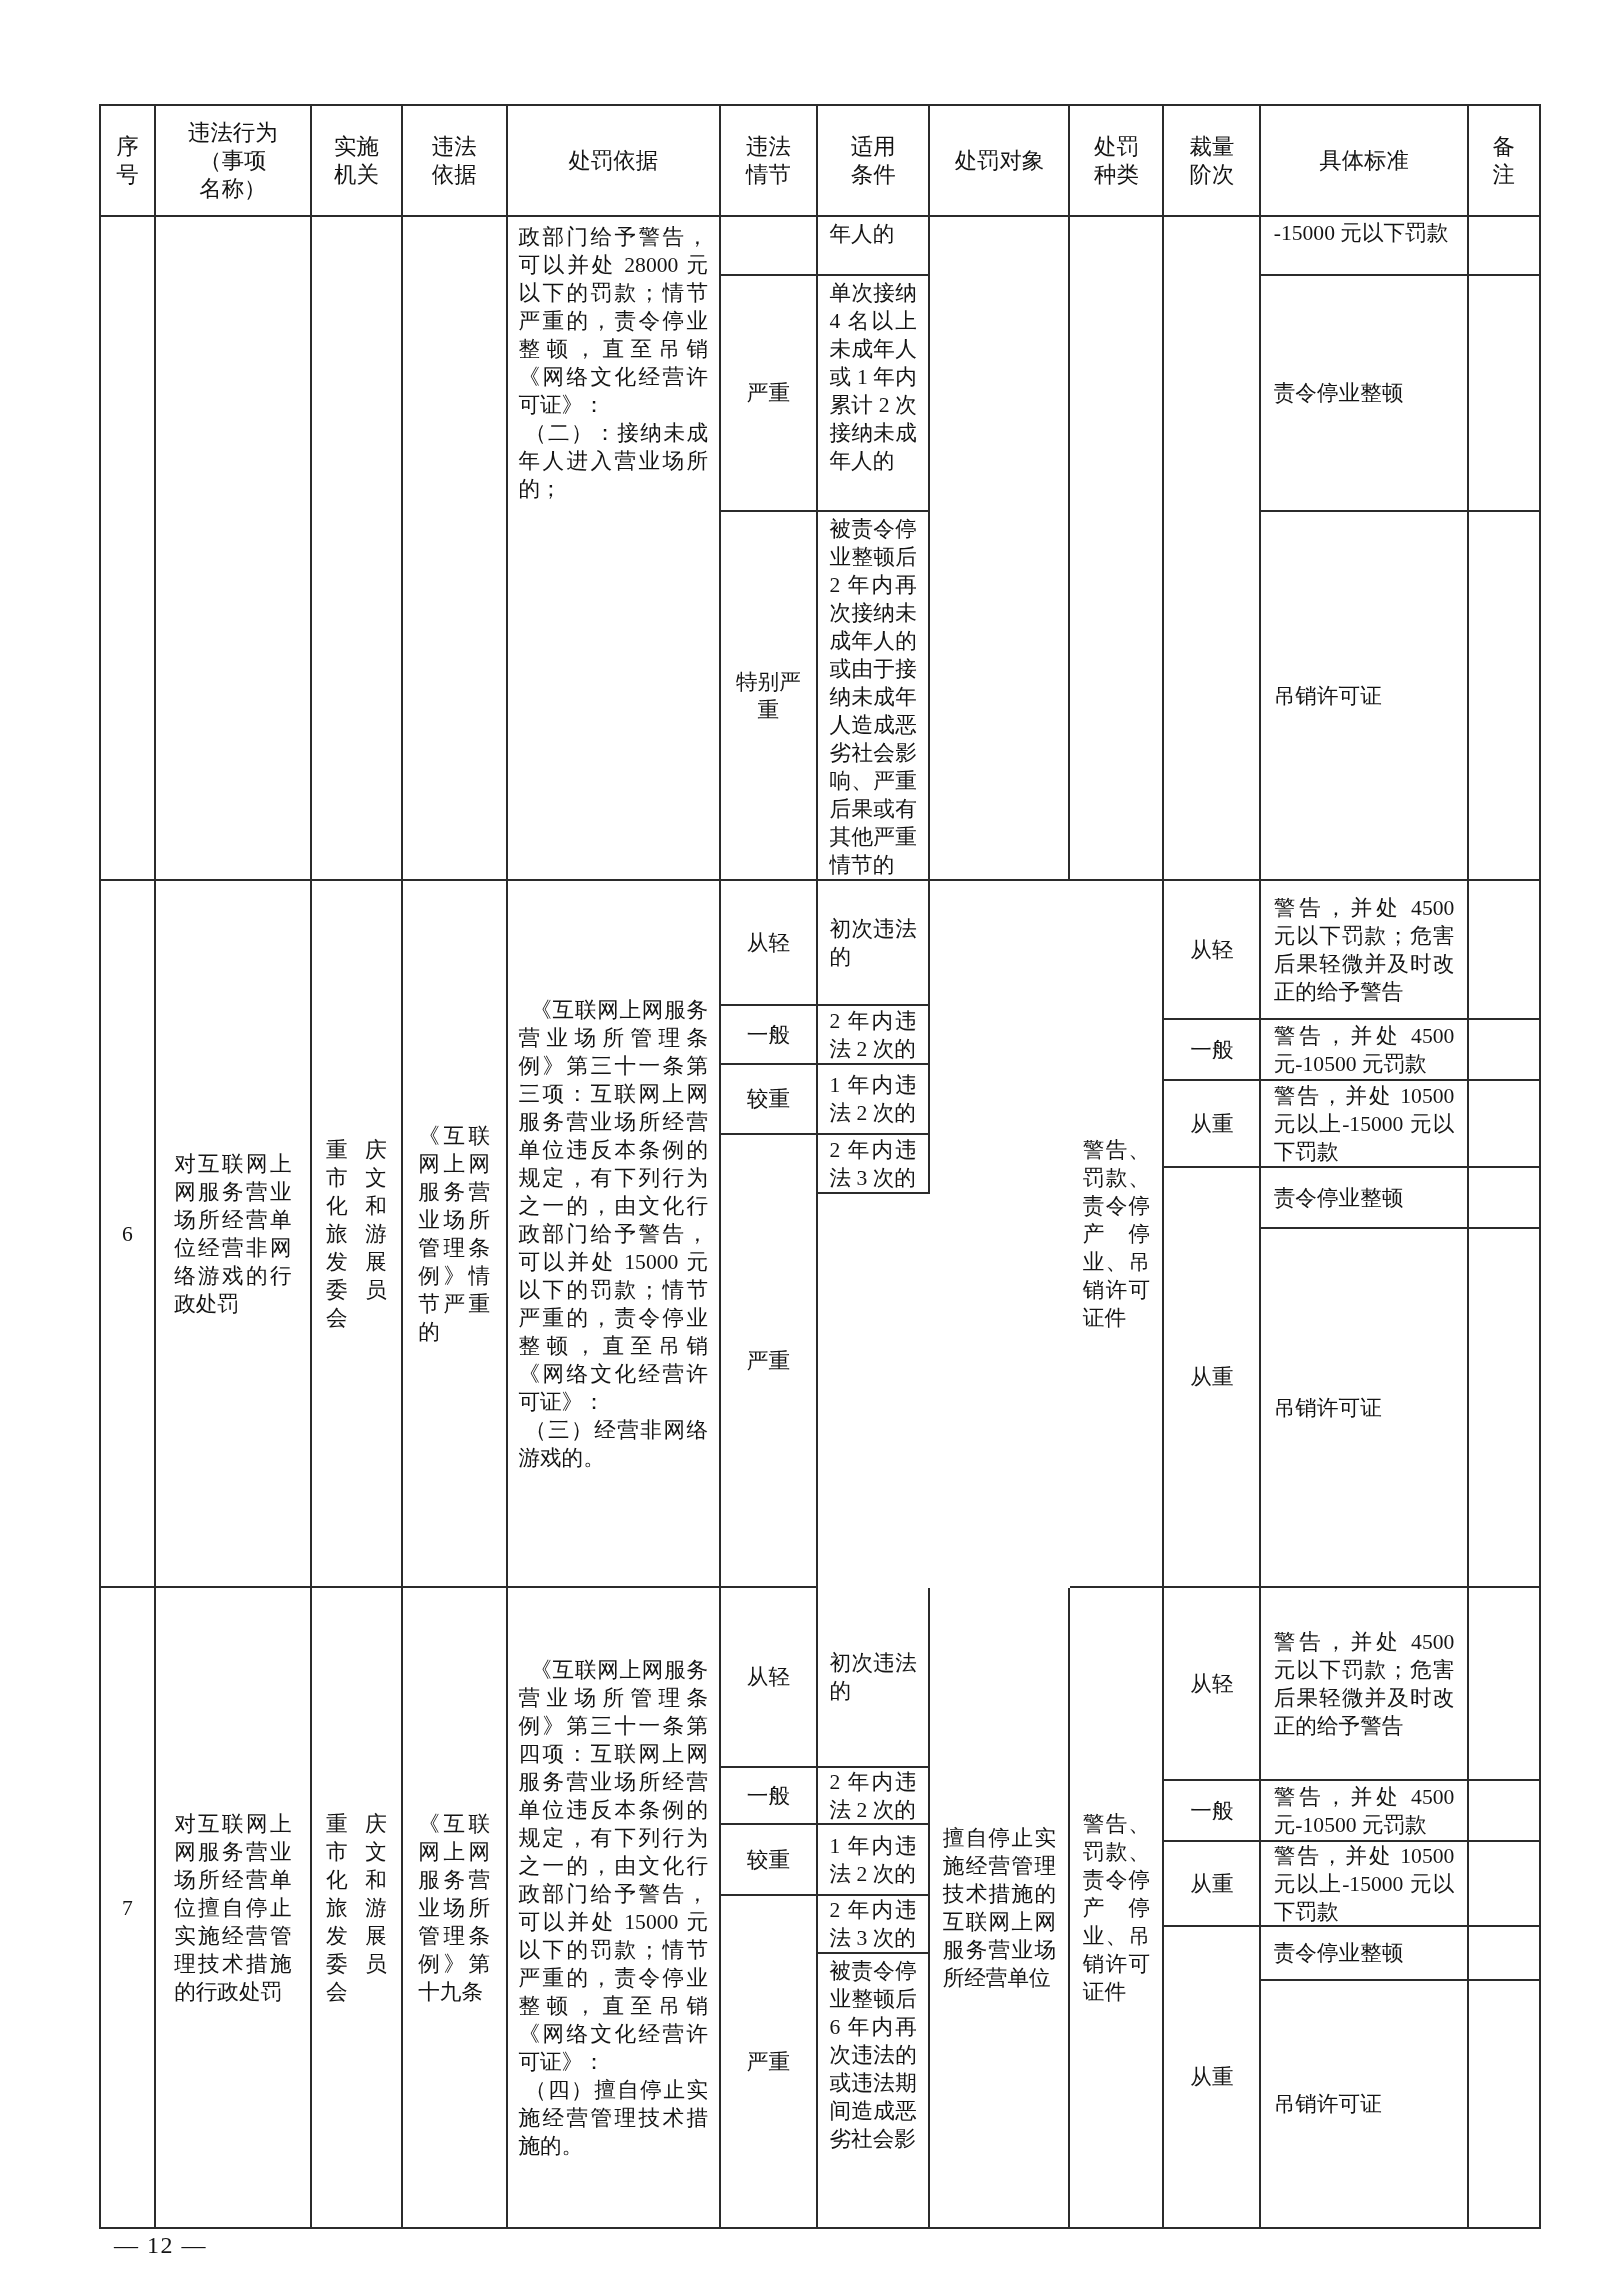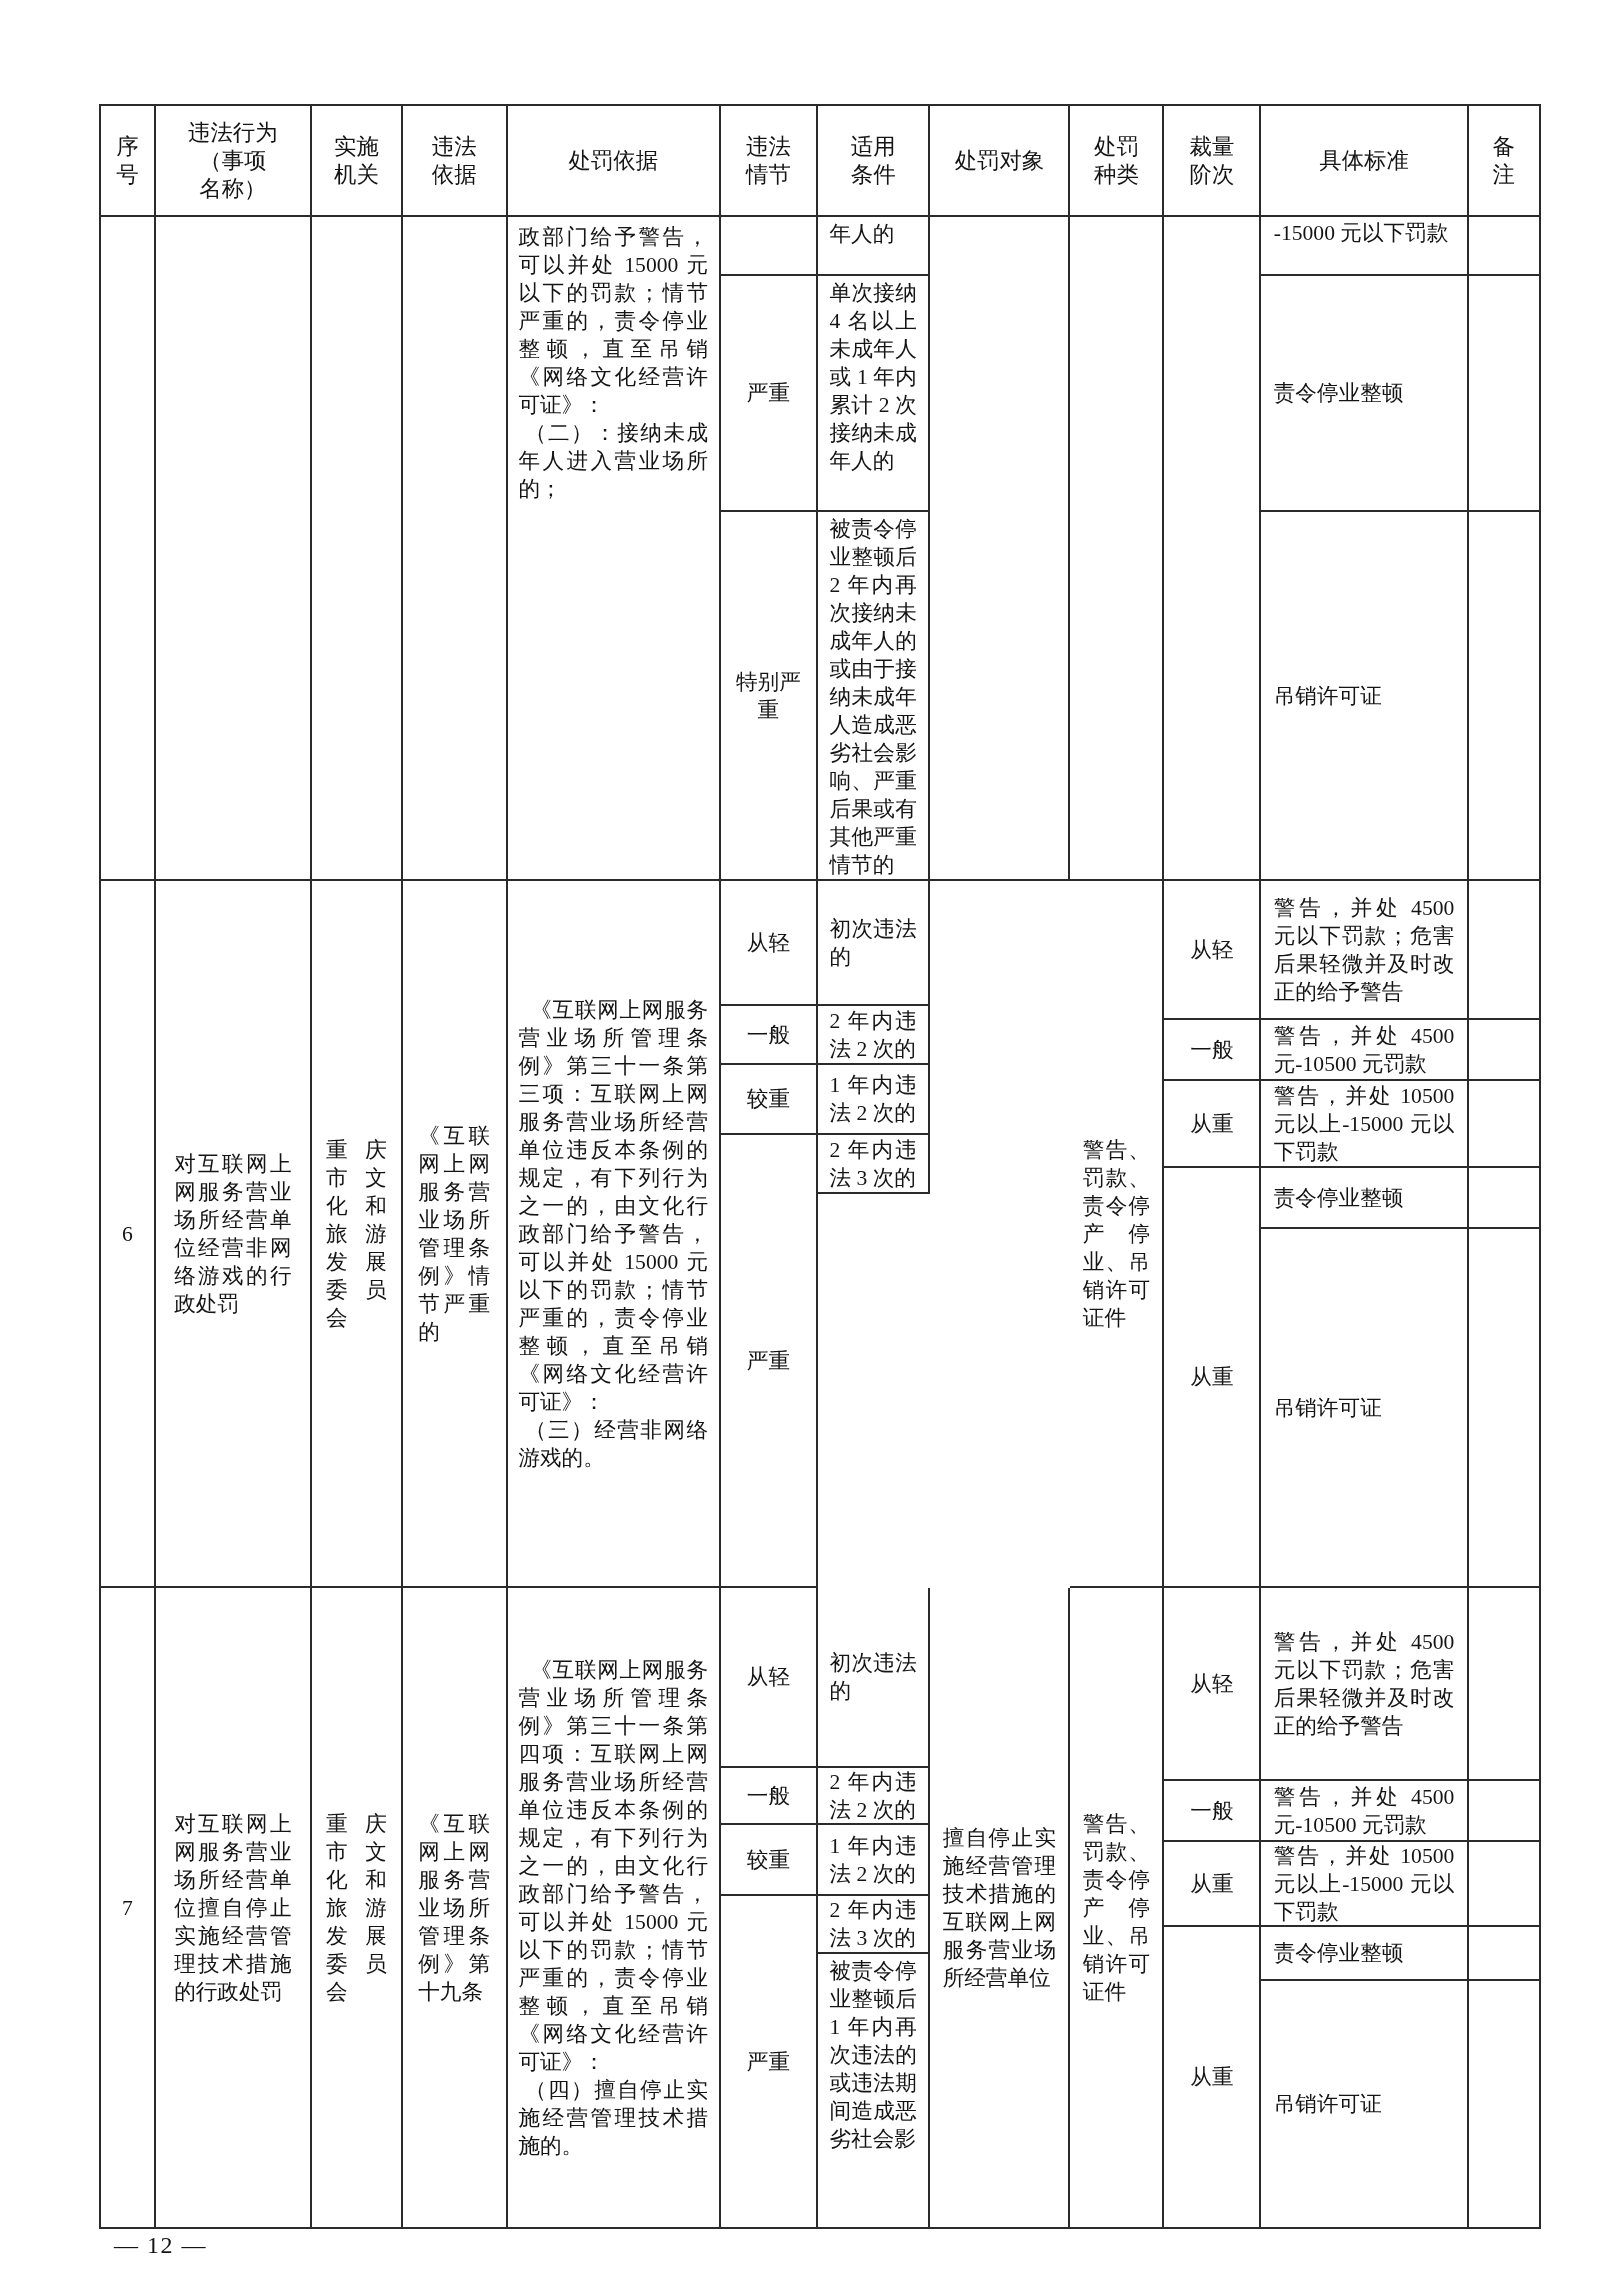--- a/index.html
+++ b/index.html
@@ -96,21 +96,21 @@
           <div class="txt"></div>
         </div>
       <div class="cell c3 h-left" style="grid-column:3;grid-row:1/4">
           <div class="txt"></div>
         </div>
       <div class="cell c4 h-left" style="grid-column:4;grid-row:1/4">
           <div class="txt"></div>
         </div>
       <div class="cell c5 v-top" style="grid-column:5;grid-row:1/4">
         <div class="txt">
-          <div class="para">政部门给予警告，可以并处 15000 元以下的罚款；情节严重的，责令停业整顿，直至吊销《网络文化经营许可证》：</div>
+          <div class="para">政部门给予警告，可以并处 28000 元以下的罚款；情节严重的，责令停业整顿，直至吊销《网络文化经营许可证》：</div>
           <div class="para indent-sm">（二）：接纳未成年人进入营业场所的；</div>
         </div>
       </div>
       <div class="cell c6 h-center" style="grid-column:6;grid-row:1">
           <div class="txt"></div>
         </div>
       <div class="cell c6 h-center" style="grid-column:6;grid-row:2">
           <div class="txt">严重</div>
         </div>
       <div class="cell c6 h-center" style="grid-column:6;grid-row:3">
@@ -281,21 +281,21 @@
       <div class="cell c7 h-left" style="grid-column:7;grid-row:2/4">
           <div class="txt">2 年内违法 2 次的</div>
         </div>
       <div class="cell c7 h-left" style="grid-column:7;grid-row:4/6">
           <div class="txt">1 年内违法 2 次的</div>
         </div>
       <div class="cell c7 h-left" style="grid-column:7;grid-row:6/8">
           <div class="txt">2 年内违法 3 次的</div>
         </div>
       <div class="cell c7 v-top h-left" style="grid-column:7;grid-row:8/10">
-          <div class="txt">被责令停业整顿后 1 年内再次违法的或违法期间造成恶劣社会影</div>
+          <div class="txt">被责令停业整顿后 6 年内再次违法的或违法期间造成恶劣社会影</div>
         </div>
       <div class="cell c8 h-left" style="grid-column:8;grid-row:1/10">
           <div class="txt">擅自停止实施经营管理技术措施的互联网上网服务营业场所经营单位</div>
         </div>
       <div class="cell c9 h-left" style="grid-column:9;grid-row:1/10">
           <div class="txt">警告、罚款、责令停产停业、吊销许可证件</div>
         </div>
       <div class="cell c10 h-center" style="grid-column:10;grid-row:1/3">
           <div class="txt">从轻</div>
         </div>

